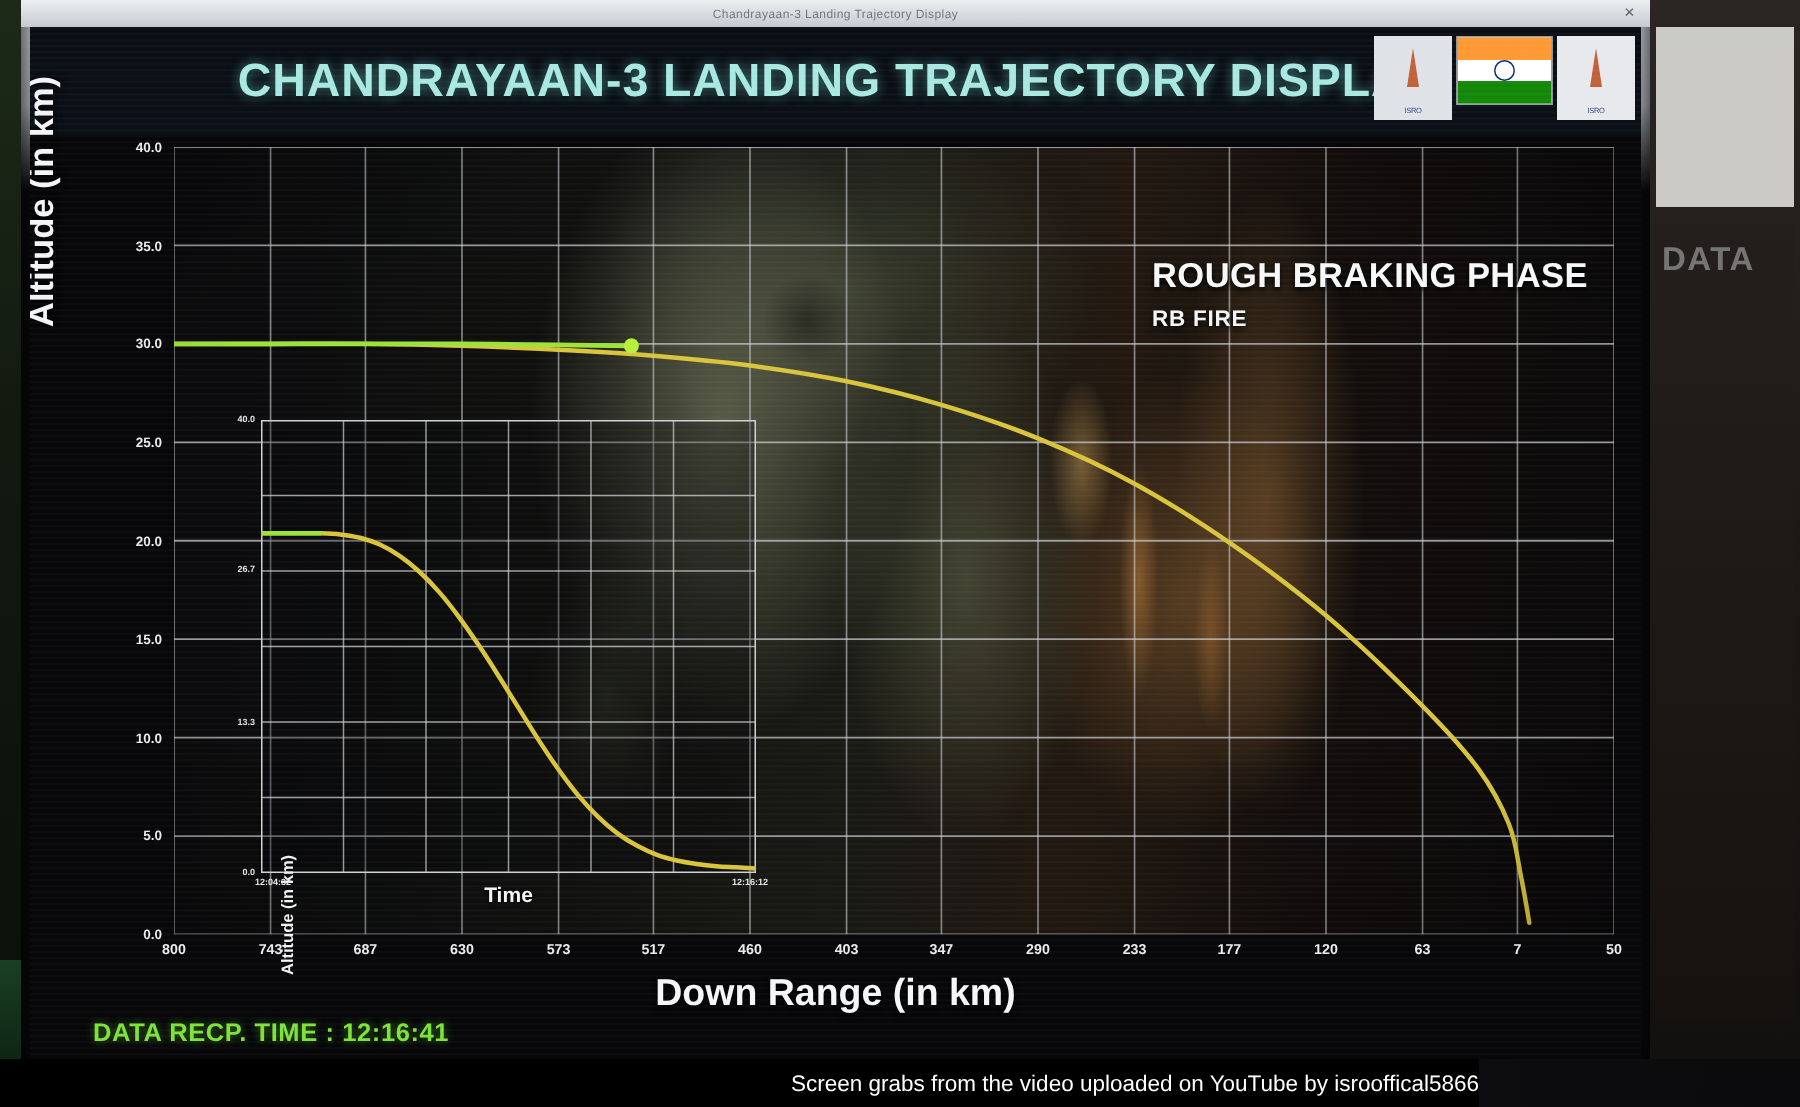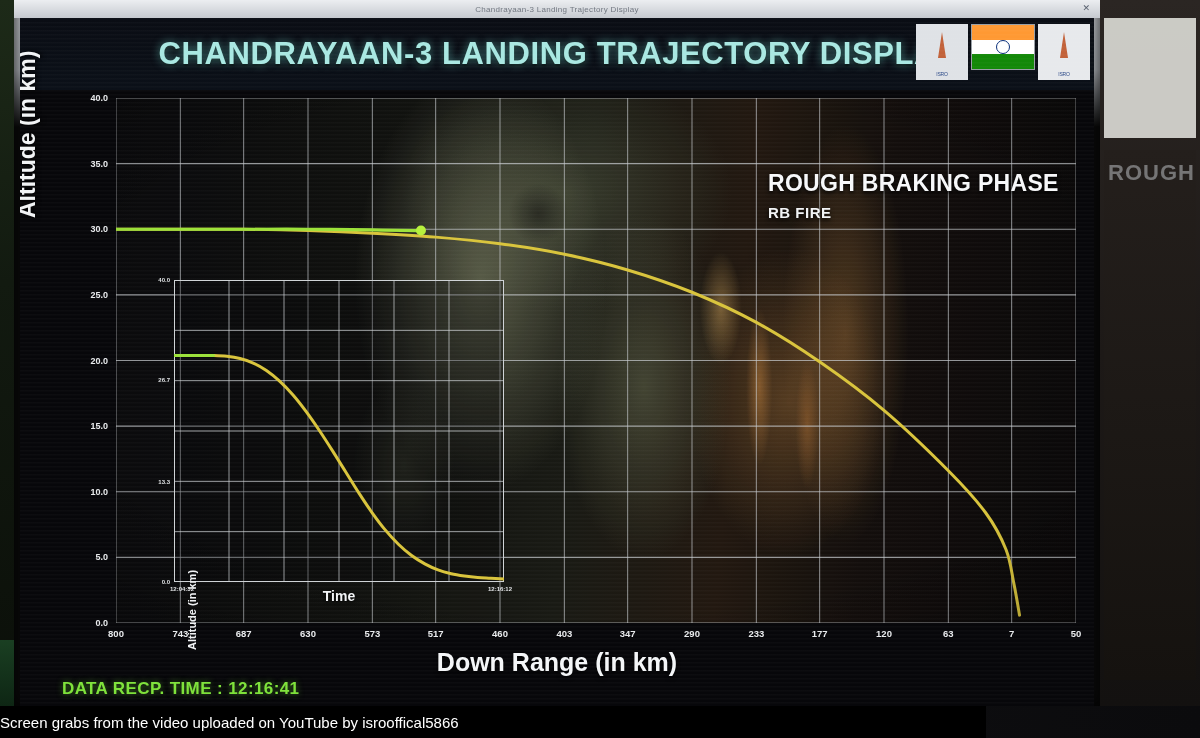--- a/index.html
+++ b/index.html
@@ -111,38 +111,38 @@
   .inset-frame{position:absolute;inset:0;border:1.6px solid #cfd3d6;background:rgba(6,6,10,.30);}
   .inset-ylab{position:absolute;left:12px;top:370px;transform:rotate(-90deg);transform-origin:left top;
     font-size:11px;font-weight:bold;color:#f0f2f4;white-space:nowrap;}
   .inset-xlab{position:absolute;left:0;top:308px;width:330px;text-align:center;
     font-size:14px;font-weight:bold;color:#f2f4f6;text-shadow:0 1px 3px #000;}
   .inset-ytick{position:absolute;font-size:6px;font-weight:bold;color:#dfe2e4;text-align:right;width:26px;}
   .inset-t{position:absolute;top:306px;font-size:6px;font-weight:bold;color:#e2e4e6;}
 
   
   .caption{position:absolute;left:0;top:706px;width:986px;height:32px;background:#000;
-    display:flex;align-items:center;justify-content:flex-start;}
+    display:flex;align-items:center;justify-content:flex-end;}
   .caption-text{font-size:15px;color:#fff;}
 
   .scanlines{position:absolute;left:20px;top:18px;width:1074px;height:688px;pointer-events:none;
     background:repeating-linear-gradient(180deg,rgba(255,255,255,.022) 0px,rgba(255,255,255,.022) 1px,rgba(0,0,0,0) 2px,rgba(0,0,0,0) 4px);}
 </style>
 </head>
 <body>
 
 <div id="stage">
 
   <div class="room-bg"></div>
   <div class="room-left"></div>
   <div class="room-left2"></div>
   <div class="room-right"></div>
   <div class="room-right-panel"></div>
   <div class="room-right-panel2"></div>
-  <div class="phase-ghost">ROUGH</div>
+  <div class="phase-ghost">DATA</div>
 
   <div class="legend">
     <div class="leg-row">
       <div class="leg-line" style="background:#c7b234;"></div>
       <div class="leg-txt" style="color:#c4ae36;">REFERENCE</div>
     </div>
     <div class="leg-row">
       <div class="leg-line" style="background:#6fb22b;"></div>
       <div class="leg-txt" style="color:#79bb2e;">TELEMETRY</div>
     </div>

